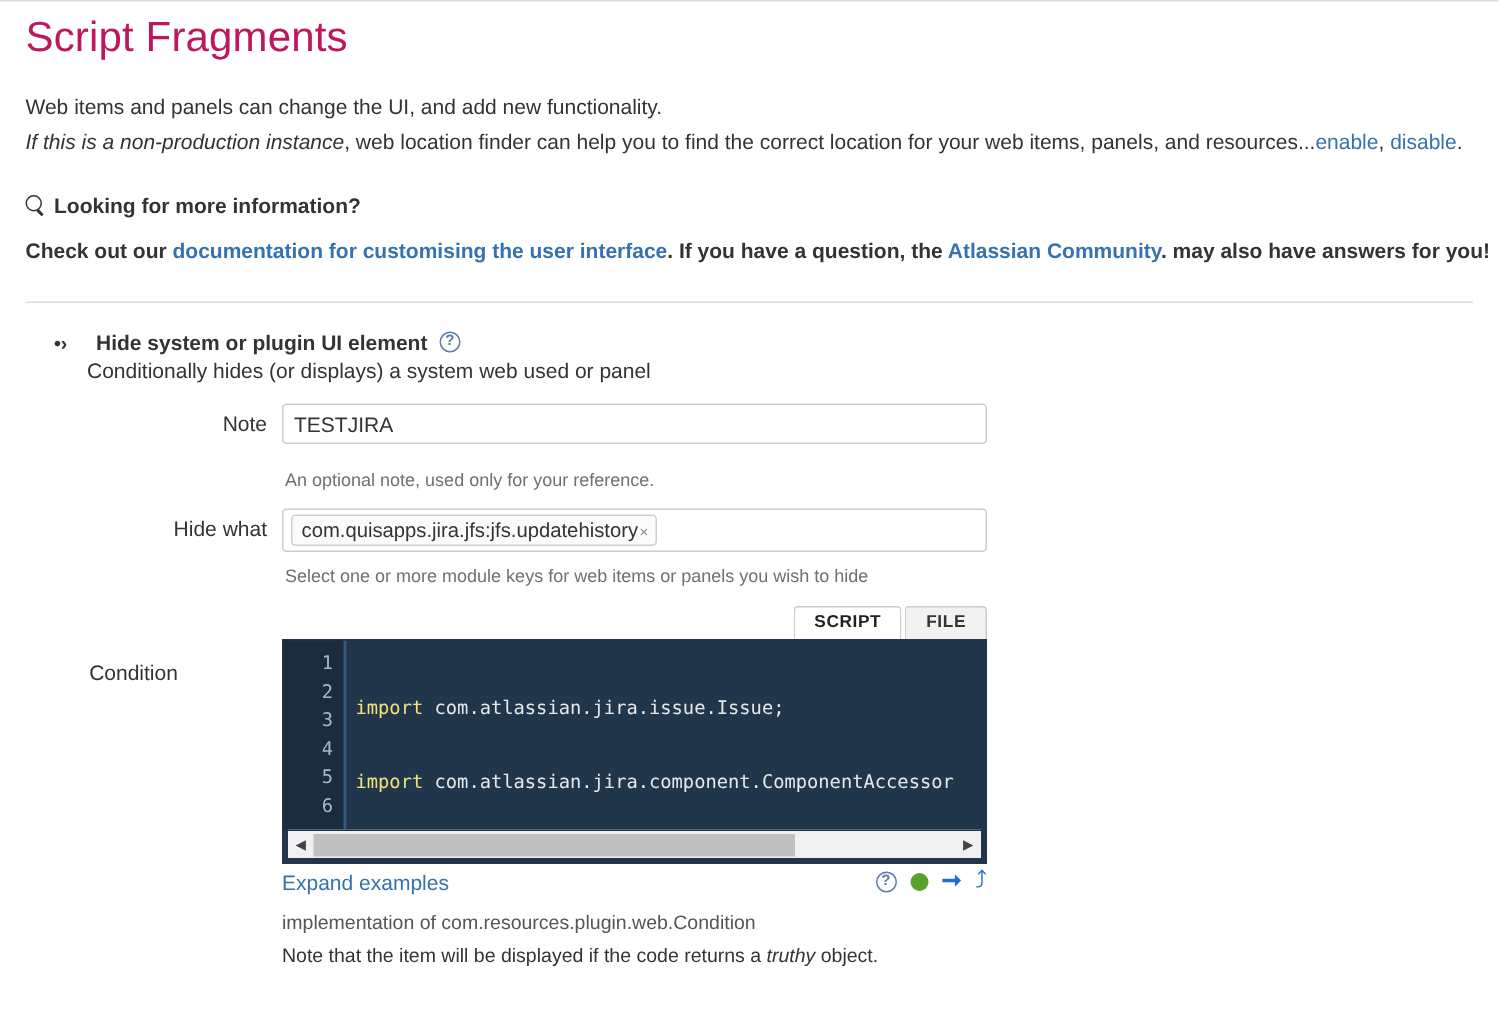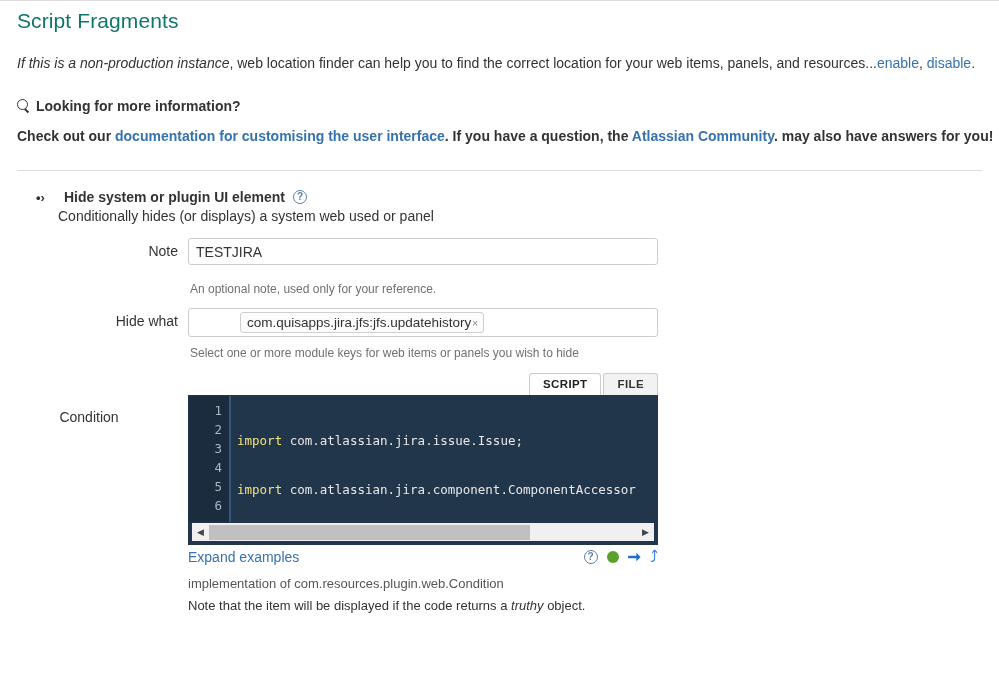--- a/index.html
+++ b/index.html
@@ -9,23 +9,23 @@
     background: #ffffff;
     font-family: "Liberation Sans", sans-serif;
     font-size: 14px;
     color: #333333;
     overflow: hidden;
     position: relative;
   }
   .top-rule { height: 1px; background: #dddddd; width: 100%; }
 
   .page-title {
-    font-size: 21px;
+    font-size: 28px;
     font-weight: normal;
-    color: #0f766e;
+    color: #be185d;
     margin: 8px 0 0 17px;
     letter-spacing: 0.1px;
   }
 
   .intro { margin: 20px 0 0 17px; line-height: 21px; font-size: 14px; color: #333; }
   .intro-line2 { margin-top: 2px; }
   .ital { font-style: italic; }
   a.link { color: #3572b0; text-decoration: none; }
 
   .info-head {
@@ -83,21 +83,21 @@
 
   .tag-box {
     width: 470px; min-height: 27px;
     border: 1px solid #cccccc; border-radius: 3px;
     background: #fff; padding: 3px 5px; display: flex; align-items: center;
   }
   .tag {
     display: inline-flex; align-items: baseline; gap: 1px;
     border: 1px solid #cfcfcf; border-radius: 3px;
     background: #fbfbfb; padding: 2px 5px 2px 6px;
-    font-size: 13.5px; color: #333; margin-left: 46px;
+    font-size: 13.5px; color: #333;
   }
   .tag-x { font-size: 10px; color: #888; cursor: pointer; }
 
   
   .tabs-wrap { width: 470px; display: flex; justify-content: flex-end; gap: 2px; }
   .tab {
     border: 1px solid #cccccc; border-bottom: none;
     border-radius: 3px 3px 0 0;
     padding: 4px 13px 5px 13px;
     font-size: 11.5px; font-weight: bold; letter-spacing: 0.4px;
@@ -144,20 +144,21 @@
   .cond-note { margin-top: 4px; font-size: 13px; font-weight: normal; color: #333; }
 </style>
 </head>
 <body>
 
 <div class="top-rule"></div>
 
 <h1 class="page-title">Script Fragments</h1>
 
 <div class="intro">
+  <div>Web items and panels can change the UI, and add new functionality.</div>
   <div class="intro-line2"><span class="ital">If this is a non-production instance</span><span>, web location finder can help you to find the correct location for your web items, panels, and resources...</span><a class="link" href="#">enable</a><span>, </span><a class="link" href="#">disable</a><span>.</span></div>
 </div>
 
 <div class="info-head">
   <span class="mag"></span>
   <span>Looking for more information?</span>
 </div>
 
 <div class="info-body"><span>Check out our </span><a class="link" href="#">documentation for customising the user interface</a><span>. If you have a question, the </span><a class="link" href="#">Atlassian Community</a><span>. may also have answers for you!</span></div>
 

